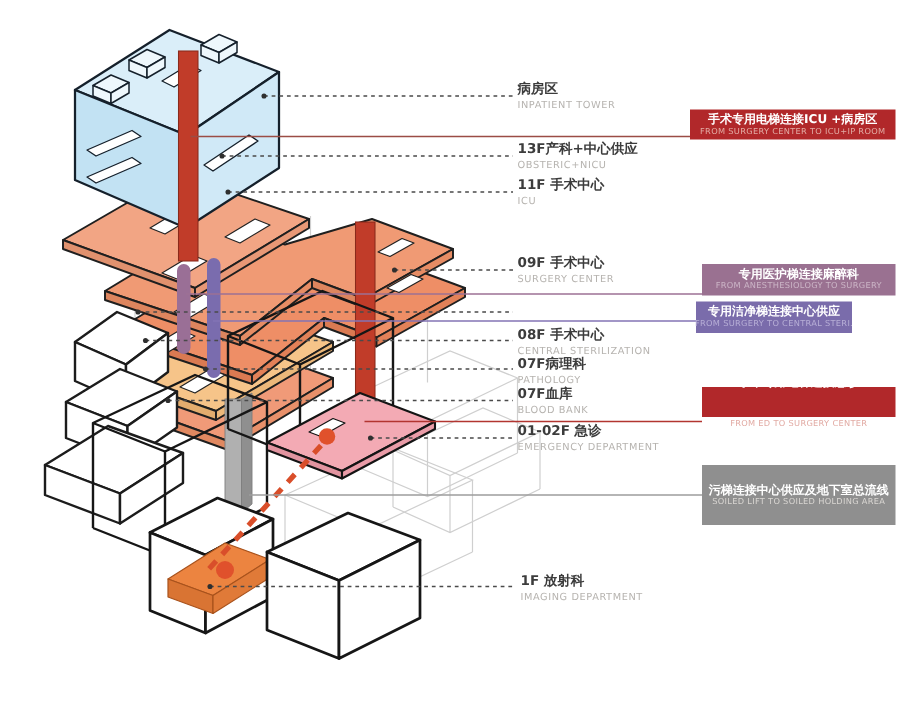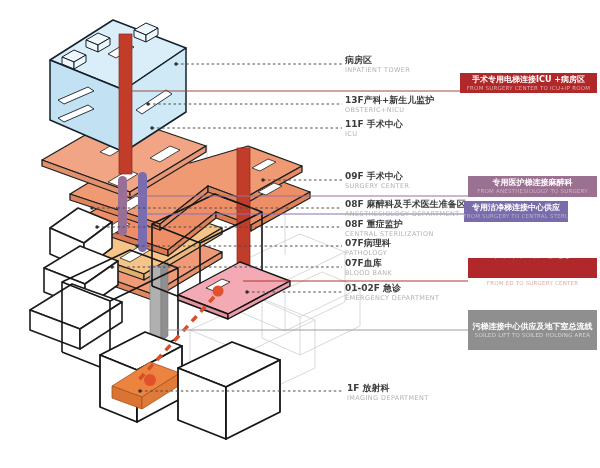--- a/index.html
+++ b/index.html
@@ -188,37 +188,33 @@
         <circle cx="247" cy="292" r="1.7"></circle>
     <circle cx="140" cy="391" r="1.7"></circle>
   </g>
 </svg>
 
 <div class="flabel" style="left:345px;top:55px;">
   <div class="zh">病房区</div>
   <div class="en">INPATIENT TOWER</div>
 </div>
 <div class="flabel" style="left:345px;top:95px;">
-  <div class="zh">13F产科+新生儿监护</div>
+  <div class="zh">13F产科+中心供应</div>
   <div class="en">OBSTERIC+NICU</div>
 </div>
 <div class="flabel" style="left:345px;top:119px;">
   <div class="zh">11F 手术中心</div>
   <div class="en">ICU</div>
 </div>
 <div class="flabel" style="left:345px;top:171px;">
   <div class="zh">09F 手术中心</div>
   <div class="en">SURGERY CENTER</div>
 </div>
-<div class="flabel" style="left:345px;top:199px;">
-  <div class="zh">08F 麻醉科及手术医生准备区</div>
-  <div class="en">ANESTHESIOLOGY DEPARTMENT</div>
-</div>
 <div class="flabel" style="left:345px;top:219px;">
-  <div class="zh">08F 重症监护</div>
+  <div class="zh">08F 手术中心</div>
   <div class="en">CENTRAL STERILIZATION</div>
 </div>
 <div class="flabel" style="left:345px;top:238px;">
   <div class="zh">07F病理科</div>
   <div class="en">PATHOLOGY</div>
 </div>
 <div class="flabel" style="left:345px;top:258px;">
   <div class="zh">07F血库</div>
   <div class="en">BLOOD BANK</div>
 </div>

